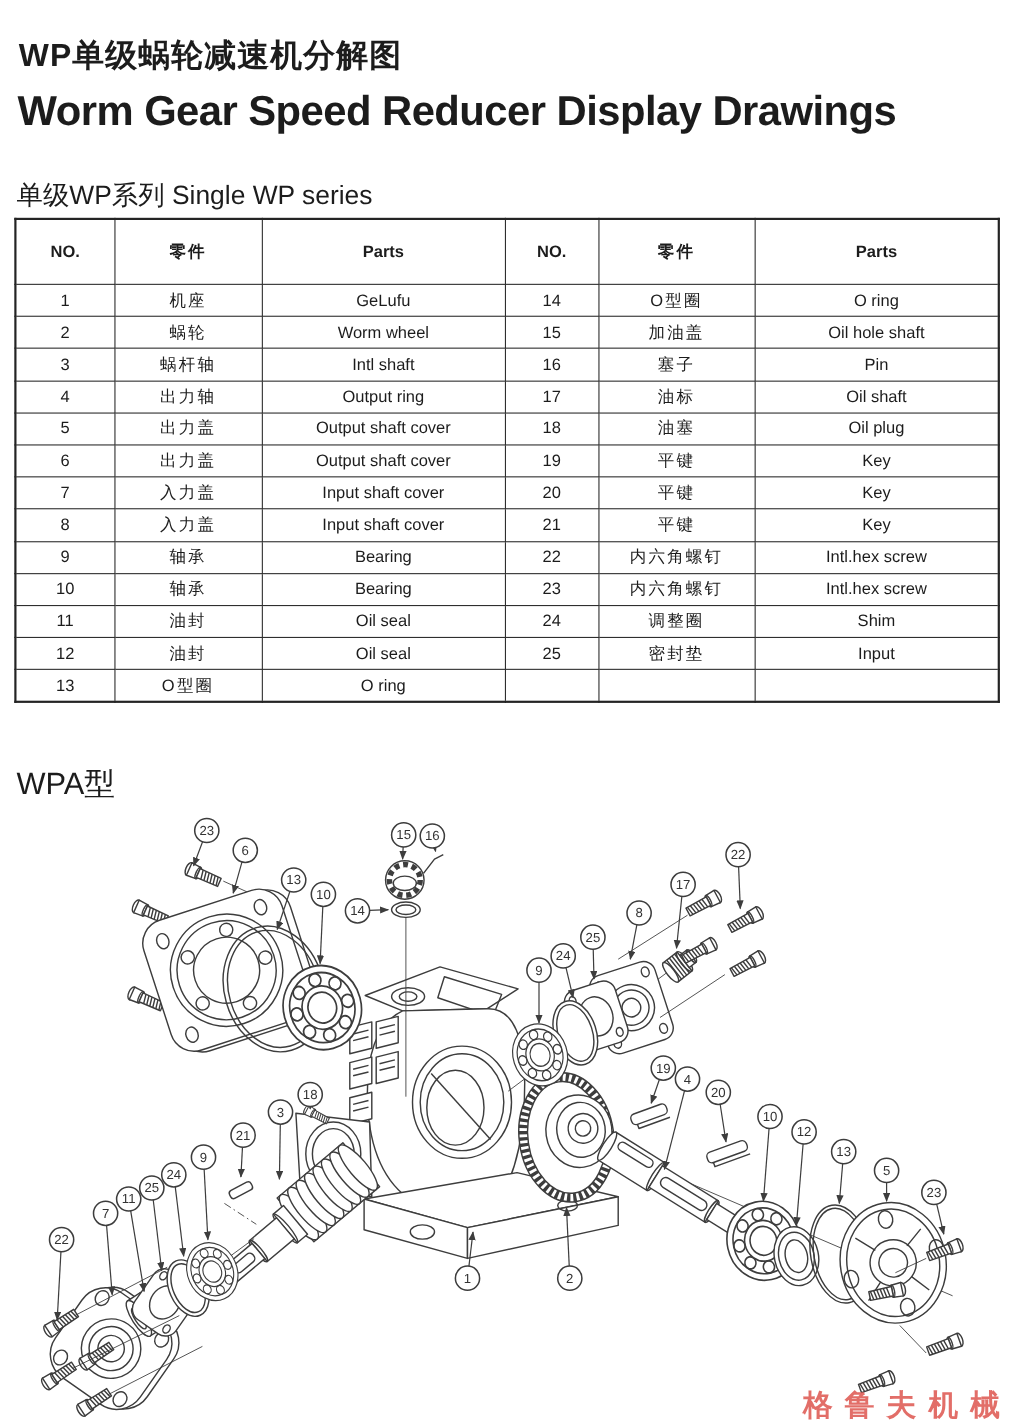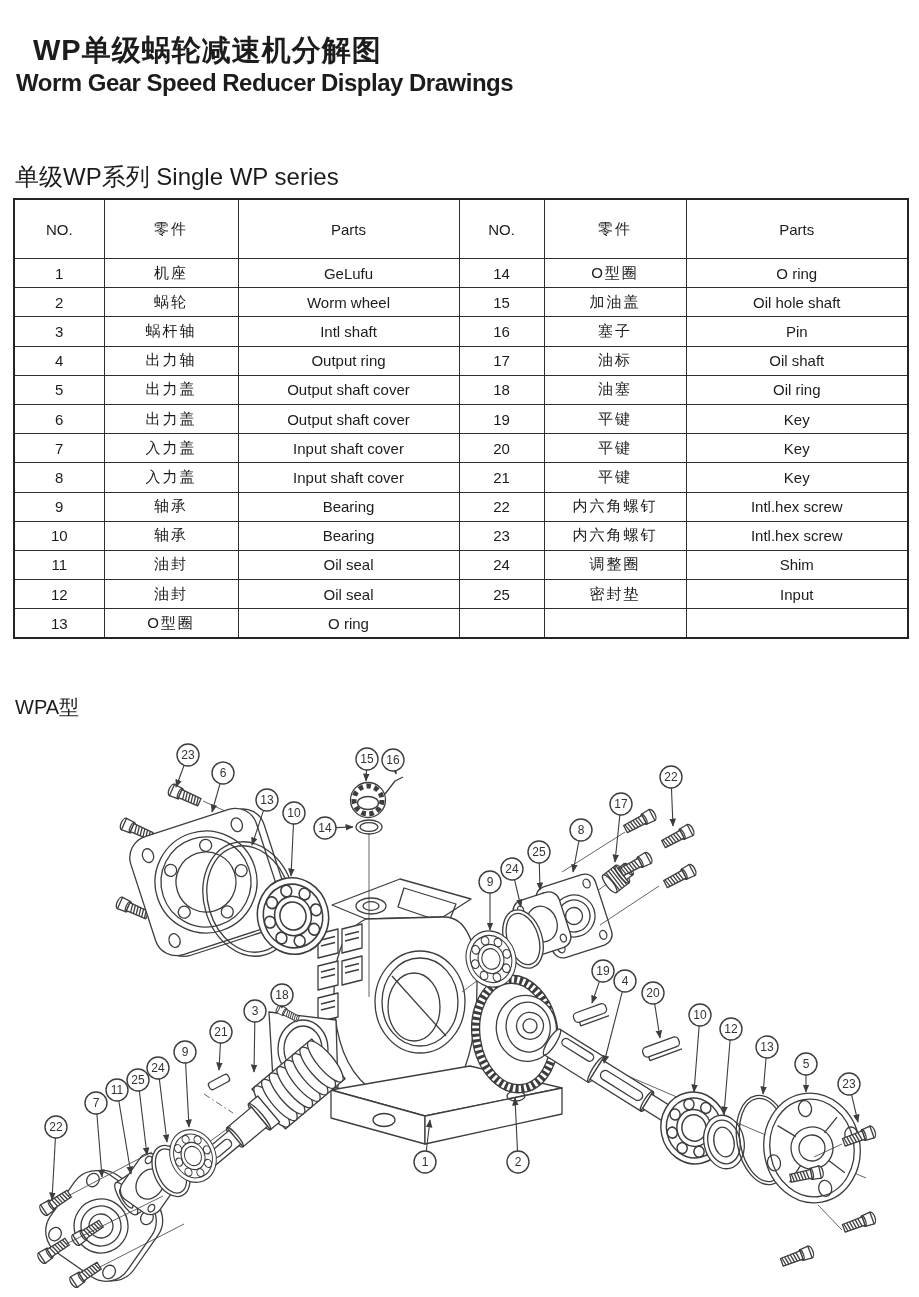--- a/index.html
+++ b/index.html
@@ -1,33 +1,33 @@
 <!DOCTYPE html>
 <html><head>
 <meta charset="utf-8">
 <style>
   html,body{margin:0;padding:0;}
   body{
     width:919px;height:1297px;position:relative;background:#fff;overflow:hidden;
     font-family:"Liberation Sans",sans-serif;color:#1c1c1c;
   }
-  .title-zh{position:absolute;left:17px;top:12px;font-size:29px;font-weight:bold;letter-spacing:1px;white-space:nowrap;margin-left:16px;}
-  .title-en{position:absolute;left:16px;top:49px;font-size:24px;font-weight:bold;white-space:nowrap;letter-spacing:-0.5px;text-align:right;}
+  .title-zh{position:absolute;left:17px;top:12px;font-size:29px;font-weight:bold;letter-spacing:1px;white-space:nowrap;}
+  .title-en{position:absolute;left:16px;top:49px;font-size:38px;font-weight:bold;white-space:nowrap;letter-spacing:-0.5px;text-align:right;}
   .section-title{position:absolute;left:15px;top:148px;font-size:24px;white-space:nowrap;margin-top:13px;}
-  .wpa-label{position:absolute;left:15px;top:694px;font-size:20px;white-space:nowrap;text-align:center;}
+  .wpa-label{position:absolute;left:15px;top:694px;font-size:28px;white-space:nowrap;text-align:center;}
   table.parts{
     position:absolute;left:13px;top:198px;width:894px;
     border-collapse:collapse;table-layout:fixed;
     border:2.4px solid #242424;
   }
   table.parts th, table.parts td{
     border:1.6px solid #2e2e2e;text-align:center;vertical-align:middle;
     font-size:15px;padding:0;white-space:nowrap;overflow:hidden;
   }
-  table.parts thead th{height:58px;font-weight:normal;}
+  table.parts thead th{height:58px;font-weight:bold;}
   table.parts tbody td{height:28.2px;}
   td.zh, th.zh{letter-spacing:2px;}
   svg.diagram{position:absolute;left:0;top:737px;}
   .p{fill:#fff;stroke:#3d3d3d;stroke-width:1.3;stroke-linejoin:round;}
   .l{fill:none;stroke:#3d3d3d;stroke-width:1.3;stroke-linejoin:round;}
   .t{fill:none;stroke:#3d3d3d;stroke-width:0.8;}
   .cl-line{fill:none;stroke:#3d3d3d;stroke-width:1.1;}
   .cl-circle{fill:#fff;stroke:#3d3d3d;stroke-width:1.4;}
   .cl-text{fill:#333;font-size:12px;text-anchor:middle;font-family:"Liberation Sans",sans-serif;}
   .watermark{
@@ -95,21 +95,21 @@
         <td>17</td>
         <td class="zh">油标</td>
         <td>Oil shaft</td>
       </tr>
       <tr>
         <td>5</td>
         <td class="zh">出力盖</td>
         <td>Output shaft cover</td>
         <td>18</td>
         <td class="zh">油塞</td>
-        <td>Oil ring</td>
+        <td>Oil plug</td>
       </tr>
       <tr>
         <td>6</td>
         <td class="zh">出力盖</td>
         <td>Output shaft cover</td>
         <td>19</td>
         <td class="zh">平键</td>
         <td>Key</td>
       </tr>
       <tr>
@@ -586,13 +586,14 @@
       </g>
       <g>
         <line x1="517.4849405507156" y1="1151.0120650819317" x2="515" y2="1098" class="cl-line" marker-end="url(#arw)"></line>
         <circle cx="518" cy="1162" r="11" class="cl-circle"></circle>
         <text x="518" y="1166" class="cl-text">2</text>
       </g>
     </g>
 </svg>
 
 <div class="watermark" style="color: rgb(223, 90, 84);">
+  <div class="l1">格鲁夫机械</div>
 </div>
 
 </body></html>

